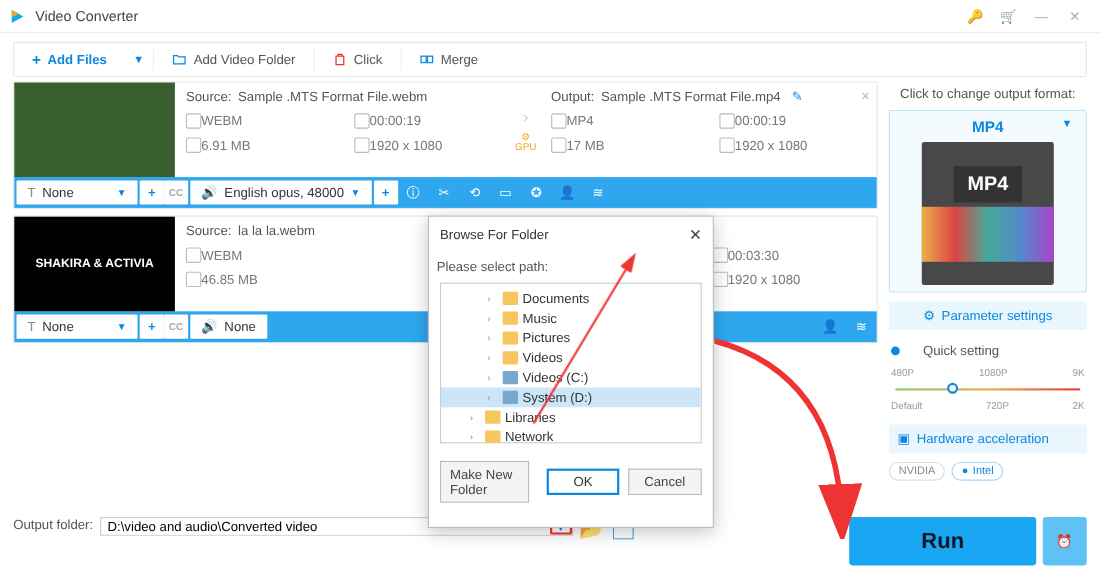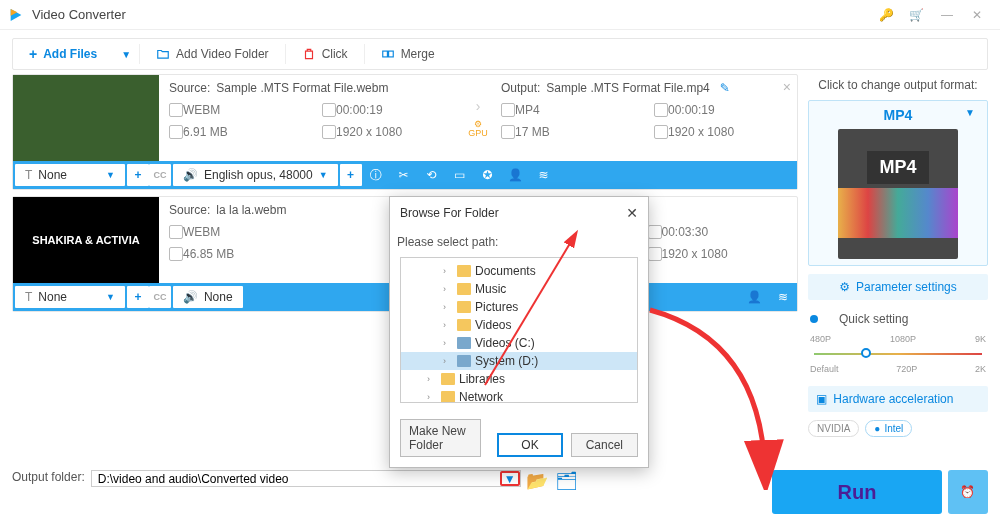--- a/index.html
+++ b/index.html
@@ -56,36 +56,36 @@
 .hw-btn { background: #eaf6fd; color: #0a88e0; padding: 6px 8px; border-radius: 2px; display: flex; align-items: center; gap: 6px; cursor: pointer; }
 .gpu-row { display: flex; gap: 6px; align-items: center; font-size: 10px; color: #888; }
 .gpu-chip { border: 1px solid #ddd; border-radius: 10px; padding: 2px 8px; display: flex; align-items: center; gap: 4px; }
 .gpu-chip.intel { color: #0a88e0; border-color: #a8d8f5; }
 .bottom { position: absolute; left: 12px; right: 12px; bottom: 10px; height: 40px; display: flex; align-items: flex-start; gap: 6px; }
 .out-label { color: #555; }
 .out-field { flex: 1; max-width: 430px; height: 17px; border: 1px solid #ccc; display: flex; align-items: center; padding: 0 6px; position: relative; }
 .out-field input { border: 0; outline: 0; flex: 1; font-size: 12px; padding: 0; }
 .out-dd { position: absolute; right: 0; top: 0; bottom: 0; width: 20px; border-left: 1px solid #ccc; display: flex; align-items: center; justify-content: center; color: #0a88e0; cursor: pointer; border: 2px solid #e33; border-radius: 2px; }
 .folder-ico, .list-ico, .clock-ico { color: #0a88e0; font-size: 18px; cursor: pointer; }
-.runbtn { width: 170px; height: 44px; background: #19a6f3; color: #4c1d95; font-size: 20px; font-weight: 600; display: flex; align-items: center; justify-content: center; border-radius: 3px; cursor: pointer; margin-left: auto; }
+.runbtn { width: 170px; height: 44px; background: #19a6f3; color: #0f172a; font-size: 20px; font-weight: 600; display: flex; align-items: center; justify-content: center; border-radius: 3px; cursor: pointer; margin-left: auto; }
 .clockbtn { width: 40px; height: 44px; background: #5fc1f4; color: #fff; display: flex; align-items: center; justify-content: center; border-radius: 3px; cursor: pointer; }
 .modal-overlay { position: absolute; left: 0; top: 0; right: 0; bottom: 0; pointer-events: none; margin-left: 31px; }
 .dialog { position: absolute; left: 358px; top: 196px; width: 260px; background: #fff; border: 1px solid #bbb; box-shadow: 0 4px 16px rgba(0,0,0,.25); pointer-events: auto; }
 .dlg-title { padding: 8px 10px; font-size: 12px; color: #333; display: flex; align-items: center; justify-content: space-between; }
 .dlg-close { cursor: pointer; color: #444; font-size: 14px; }
 .dlg-sub { padding: 6px 7px 8px; color: #555; }
 .dlg-tree { border: 1px solid #ccc; margin: 0 10px 10px; height: 146px; overflow: auto; padding: 4px 0; }
 .tree-item { display: flex; align-items: center; gap: 4px; padding: 2px 6px; font-size: 12px; color: #333; cursor: pointer; }
 .tree-item.selected { background: #cde6f7; }
 .tree-item .chev { color: #888; font-size: 9px; width: 10px; display: inline-block; }
 .tree-item .fico { width: 14px; height: 12px; background: #f5c75e; border-radius: 1px; }
 .tree-item .fico.drive { background: #7aa8cc; }
 .tree-item.indent1 { padding-left: 26px; }
 .tree-item.indent2 { padding-left: 42px; }
-.dlg-btns { display: flex; gap: 8px; padding: 6px 10px 10px; align-items: flex-end; }
+.dlg-btns { display: flex; gap: 8px; padding: 6px 10px 22px; align-items: center; }
 .dlg-btns .mkbtn { border: 1px solid #bbb; padding: 4px 8px; background: #f4f4f4; cursor: pointer; }
 .dlg-btns .spacer { flex: 1; }
 .dlg-btns .okbtn { border: 2px solid #0a88e0; padding: 3px 22px; cursor: pointer; background: #fff; color: #333; }
 .dlg-btns .cancelbtn { border: 1px solid #bbb; padding: 4px 14px; cursor: pointer; background: #f4f4f4; }
 .red-arrow { position: absolute; pointer-events: none; }
 </style>
 </head>
 <body>
 
 <div class="titlebar">

